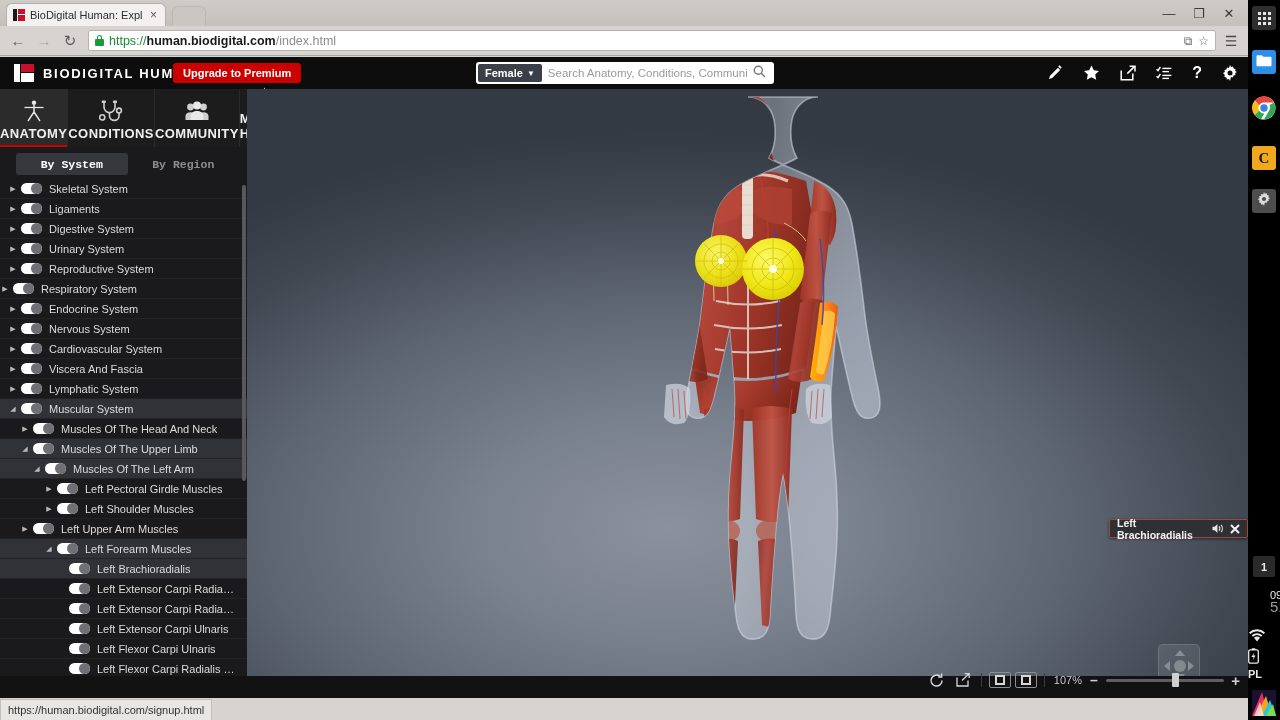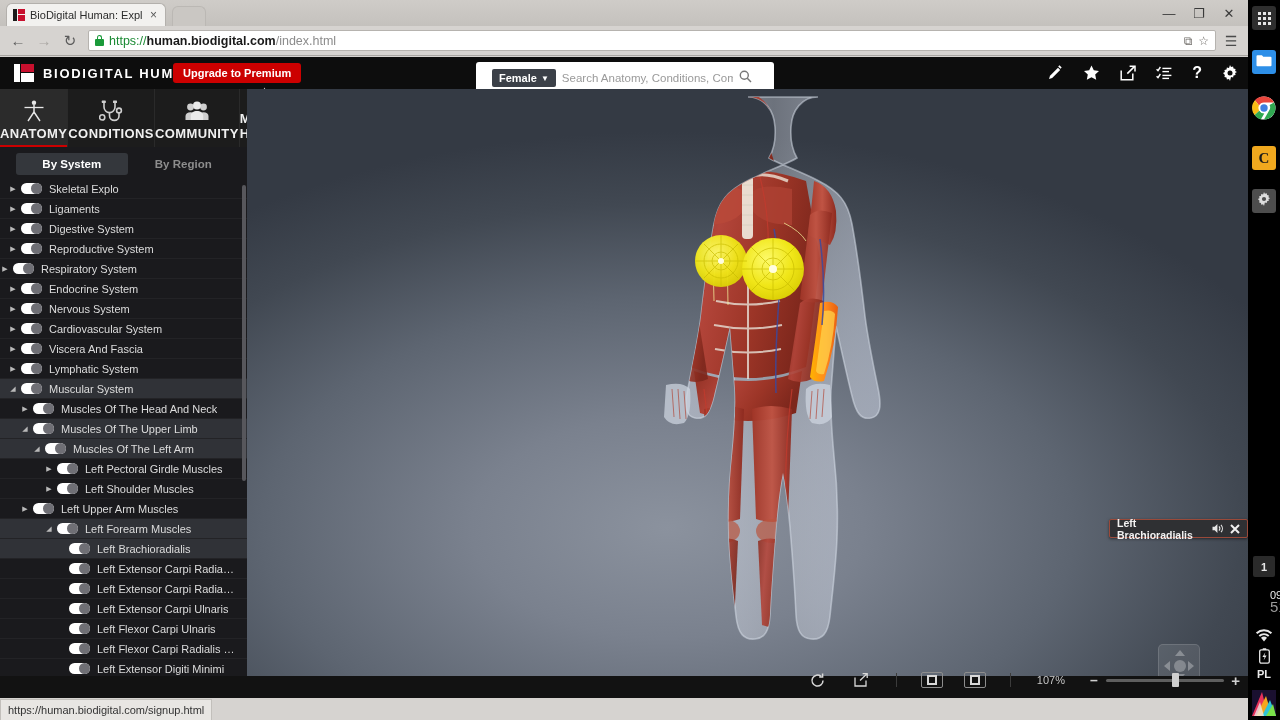--- a/index.html
+++ b/index.html
@@ -74,21 +74,21 @@
   .logo-mark .l2 { left: 7px; top: 0; width: 13px; height: 8px; background: #c8102e; }
   .logo-mark .l3 { left: 7px; top: 9px; width: 13px; height: 9px; background: #fff; }
   .logo-text { color: #fff; font-size: 13px; letter-spacing: 1.7px; font-weight: bold; }
   .upgrade {
     position: absolute; left: 173px; top: 6px; height: 20px; background: #cc0000;
     border-radius: 3px; color: #fff; font-size: 11px; font-weight: bold;
     display: flex; align-items: center; padding: 0 10px;
   }
   .searchwrap {
     position: absolute; left: 476px; top: 5px; width: 298px; height: 22px;
-    background: #fff; border-radius: 3px; display: flex; align-items: center; padding: 16px;
+    background: #fff; border-radius: 3px; display: flex; align-items: center; padding: 2px;
   }
   .genderbtn {
     height: 18px; background: #3b4048; color: #fff; font-size: 11px; font-weight: bold;
     border-radius: 2px; display: flex; align-items: center; gap: 4px; padding: 0 7px; flex: 0 0 auto;
   }
   .genderbtn .chev { font-size: 8px; }
   .searchinput {
     flex: 1 1 auto; border: none; outline: none; font-size: 11.5px; color: #555;
     padding: 0 6px; font-family: "Liberation Sans", sans-serif; background: transparent;
   }
@@ -103,21 +103,21 @@
   .modetab {
     flex: 1 1 0; display: flex; flex-direction: column; align-items: center; justify-content: flex-end;
     padding-bottom: 6px; gap: 3px; border-right: 1px solid #2a2a2a; position: relative; background: #1c1c1c;
   }
   .modetab.active { background: #2b2b2b; }
   .modetab.active::after { content:''; position: absolute; left:0; right:0; bottom:0; height: 2px; background: #cc0000; }
   .modetab .mi { color: #e8e8e8; height: 24px; display: flex; align-items: center; }
   .modetab .ml { color: #f0f0f0; font-size: 13px; font-weight: bold; letter-spacing: 0.4px; }
   .modetabs-filler { width: 55px; background: #141414; }
 
-  .viewtabs { display: flex; height: 22px; margin: 6px 8px 4px 16px; }
+  .viewtabs { display: flex; height: 22px; margin: 6px 8px 4px 16px; font-family: Liberation Mono, monospace; }
   .viewtab {
     flex: 1 1 0; display: flex; align-items: center; justify-content: center;
     font-size: 11.5px; font-weight: bold; color: #8d8d8d; border-radius: 3px;
   }
   .viewtab.active { background: #34373c; color: #ffffff; }
 
   .tree { position: absolute; left: 0; right: 0; top: 90px; bottom: 0; overflow: hidden; }
   .trow {
     position: relative; height: 20px; display: flex; align-items: center;
     border-bottom: 1px solid #232326; padding-right: 12px;
@@ -171,21 +171,21 @@
   .callout .ci { color: #e6e6e6; display: flex; align-items: center; }
 
   
   .statusbar { position: absolute; left: 0; bottom: 0; width: 1248px; height: 22px; background: #121212; }
   .statustip {
     position: absolute; left: 0; bottom: 0; height: 21px; max-width: 414px;
     background: #e8e6e3; border: 1px solid #c2bfbb; border-bottom: none;
     display: flex; align-items: center; padding: 0 7px;
   }
   .statustip span { font-size: 11px; color: #333; white-space: nowrap; }
-  .status-right { position: absolute; right: 8px; bottom: 0; height: 36px; display: flex; align-items: center; gap: 17px; }
+  .status-right { position: absolute; right: 8px; bottom: 0; height: 36px; display: flex; align-items: center; gap: 0; }
   .sbtn { width: 26px; height: 22px; display: flex; align-items: center; justify-content: center; color: #d8d8d8; font-size: 13px; }
   .sbtn.framed { width: 22px; height: 16px; border: 1px solid #8d8d8d; border-radius: 2px; margin: 0 2px; position: relative; }
   .sbtn.framed i { display: block; width: 10px; height: 10px; border: 2px solid #d8d8d8; }
   .sbdiv { width: 1px; height: 14px; background: #3b3b3b; margin: 0 5px; }
   .zoomlabel { font-size: 11px; color: #c6c6c6; margin: 0 8px 0 4px; }
   .zslider { position: relative; width: 150px; height: 22px; display: flex; align-items: center; }
   .zslider .track { position: absolute; left: 16px; right: 16px; height: 3px; background: #5f5f5f; border-radius: 2px; }
   .zslider .thumb { position: absolute; left: 82px; width: 7px; height: 14px; background: #cfcfcf; border-radius: 1px; }
   .zslider .minus { position: absolute; left: 0; color: #cfcfcf; font-size: 14px; font-weight: bold; }
   .zslider .plus { position: absolute; right: 0; color: #cfcfcf; font-size: 15px; font-weight: bold; }
@@ -204,21 +204,21 @@
   .di-c { top: 146px; background: #f0a81e; color: #1a1a1a; font-weight: bold; font-size: 15px; font-family: "Liberation Serif", serif; }
   .di-settings { top: 189px; background: #4d4d4d; }
   .dock-ws {
     position: absolute; left: 5px; top: 556px; width: 22px; height: 21px; background: #2a2a2a;
     border-radius: 2px; display: flex; align-items: center; justify-content: center;
     color: #e8e8e8; font-size: 11px; font-weight: bold;
   }
   .dock-clock { position: absolute; left: 0; top: 590px; width: 32px; text-align: center; line-height: 11px; padding-left: 22px; }
   .dock-clock .h { font-size: 11px; color: #e9e9e9; }
   .dock-clock .m { font-size: 15px; color: #9a9a9a; }
-  .dock-sys { position: absolute; left: 0; width: 32px; text-align: center; color: #e9e9e9; }
+  .dock-sys { position: absolute; left: 0; width: 32px; text-align: left; color: #e9e9e9; }
   .d-wifi { top: 628px; }
   .d-batt { top: 648px; }
   .d-kb { top: 668px; font-size: 11px; font-weight: bold; }
   .d-art { position: absolute; left: 4px; top: 690px; width: 24px; height: 26px; overflow: hidden; }
 </style>
 </head>
 <body>
 
 <div id="root">
 
@@ -380,31 +380,36 @@
 
         <div class="viewtabs">
           <div class="viewtab active">By System</div>
           <div class="viewtab">By Region</div>
         </div>
 
         <div class="tree" id="tree">
             <div class="trow" style="padding-left: 8px;">
               <span class="arrow">▶</span>
               <span class="toggle"></span>
-              <span class="tlabel">Skeletal Explo</span>
+              <span class="tlabel">Skeletal System</span>
             </div>
             <div class="trow" style="padding-left: 8px;">
               <span class="arrow">▶</span>
               <span class="toggle"></span>
               <span class="tlabel">Ligaments</span>
             </div>
             <div class="trow" style="padding-left: 8px;">
               <span class="arrow">▶</span>
               <span class="toggle"></span>
               <span class="tlabel">Digestive System</span>
+            </div>
+            <div class="trow" style="padding-left: 8px;">
+              <span class="arrow">▶</span>
+              <span class="toggle"></span>
+              <span class="tlabel">Urinary System</span>
             </div>
             <div class="trow" style="padding-left: 8px;">
               <span class="arrow">▶</span>
               <span class="toggle"></span>
               <span class="tlabel">Reproductive System</span>
             </div>
             <div class="trow" style="">
               <span class="arrow">▶</span>
               <span class="toggle"></span>
               <span class="tlabel">Respiratory System</span>

